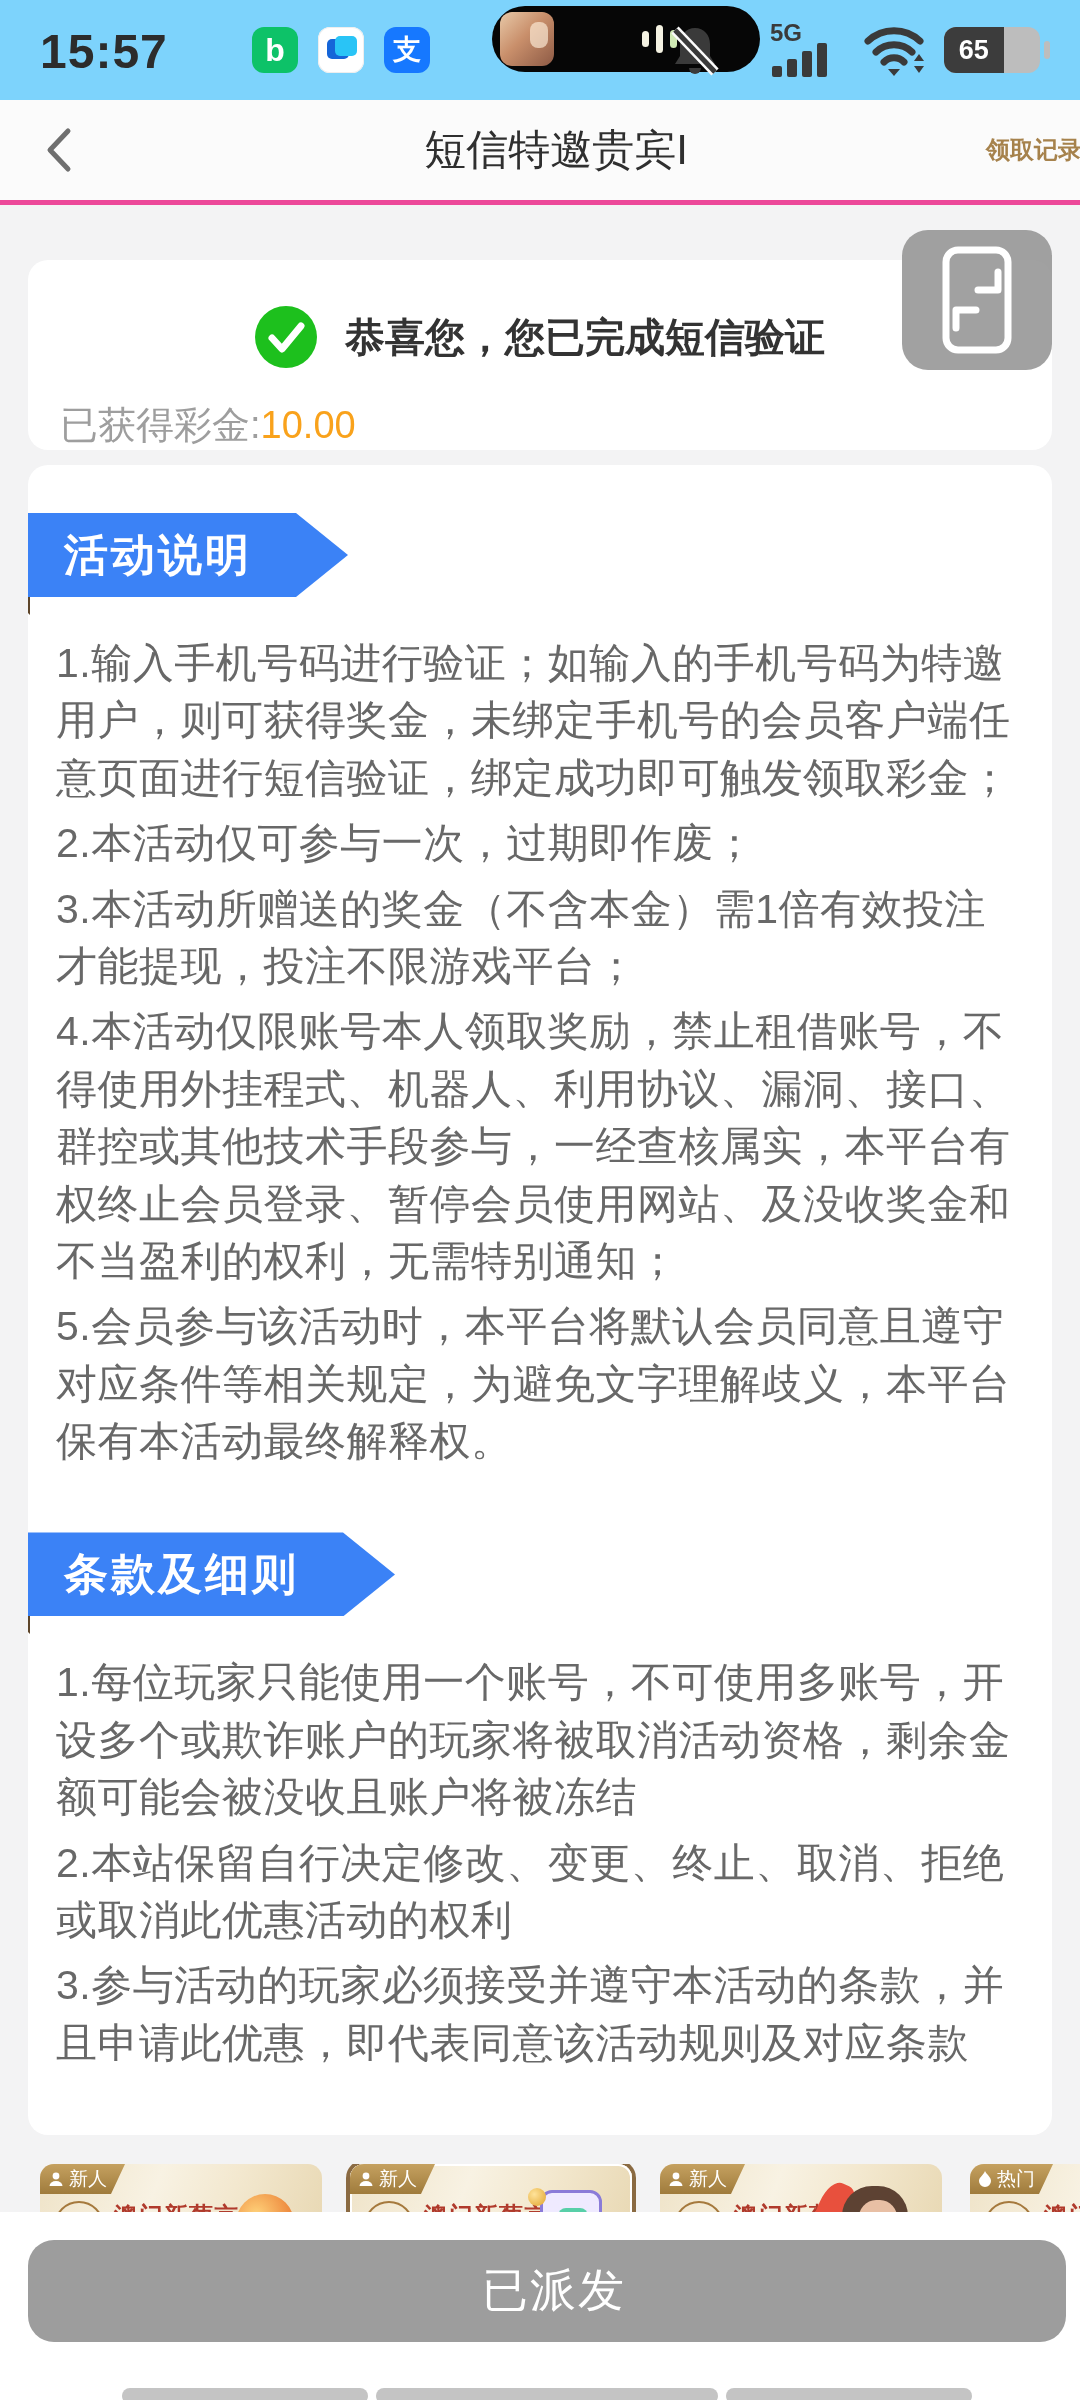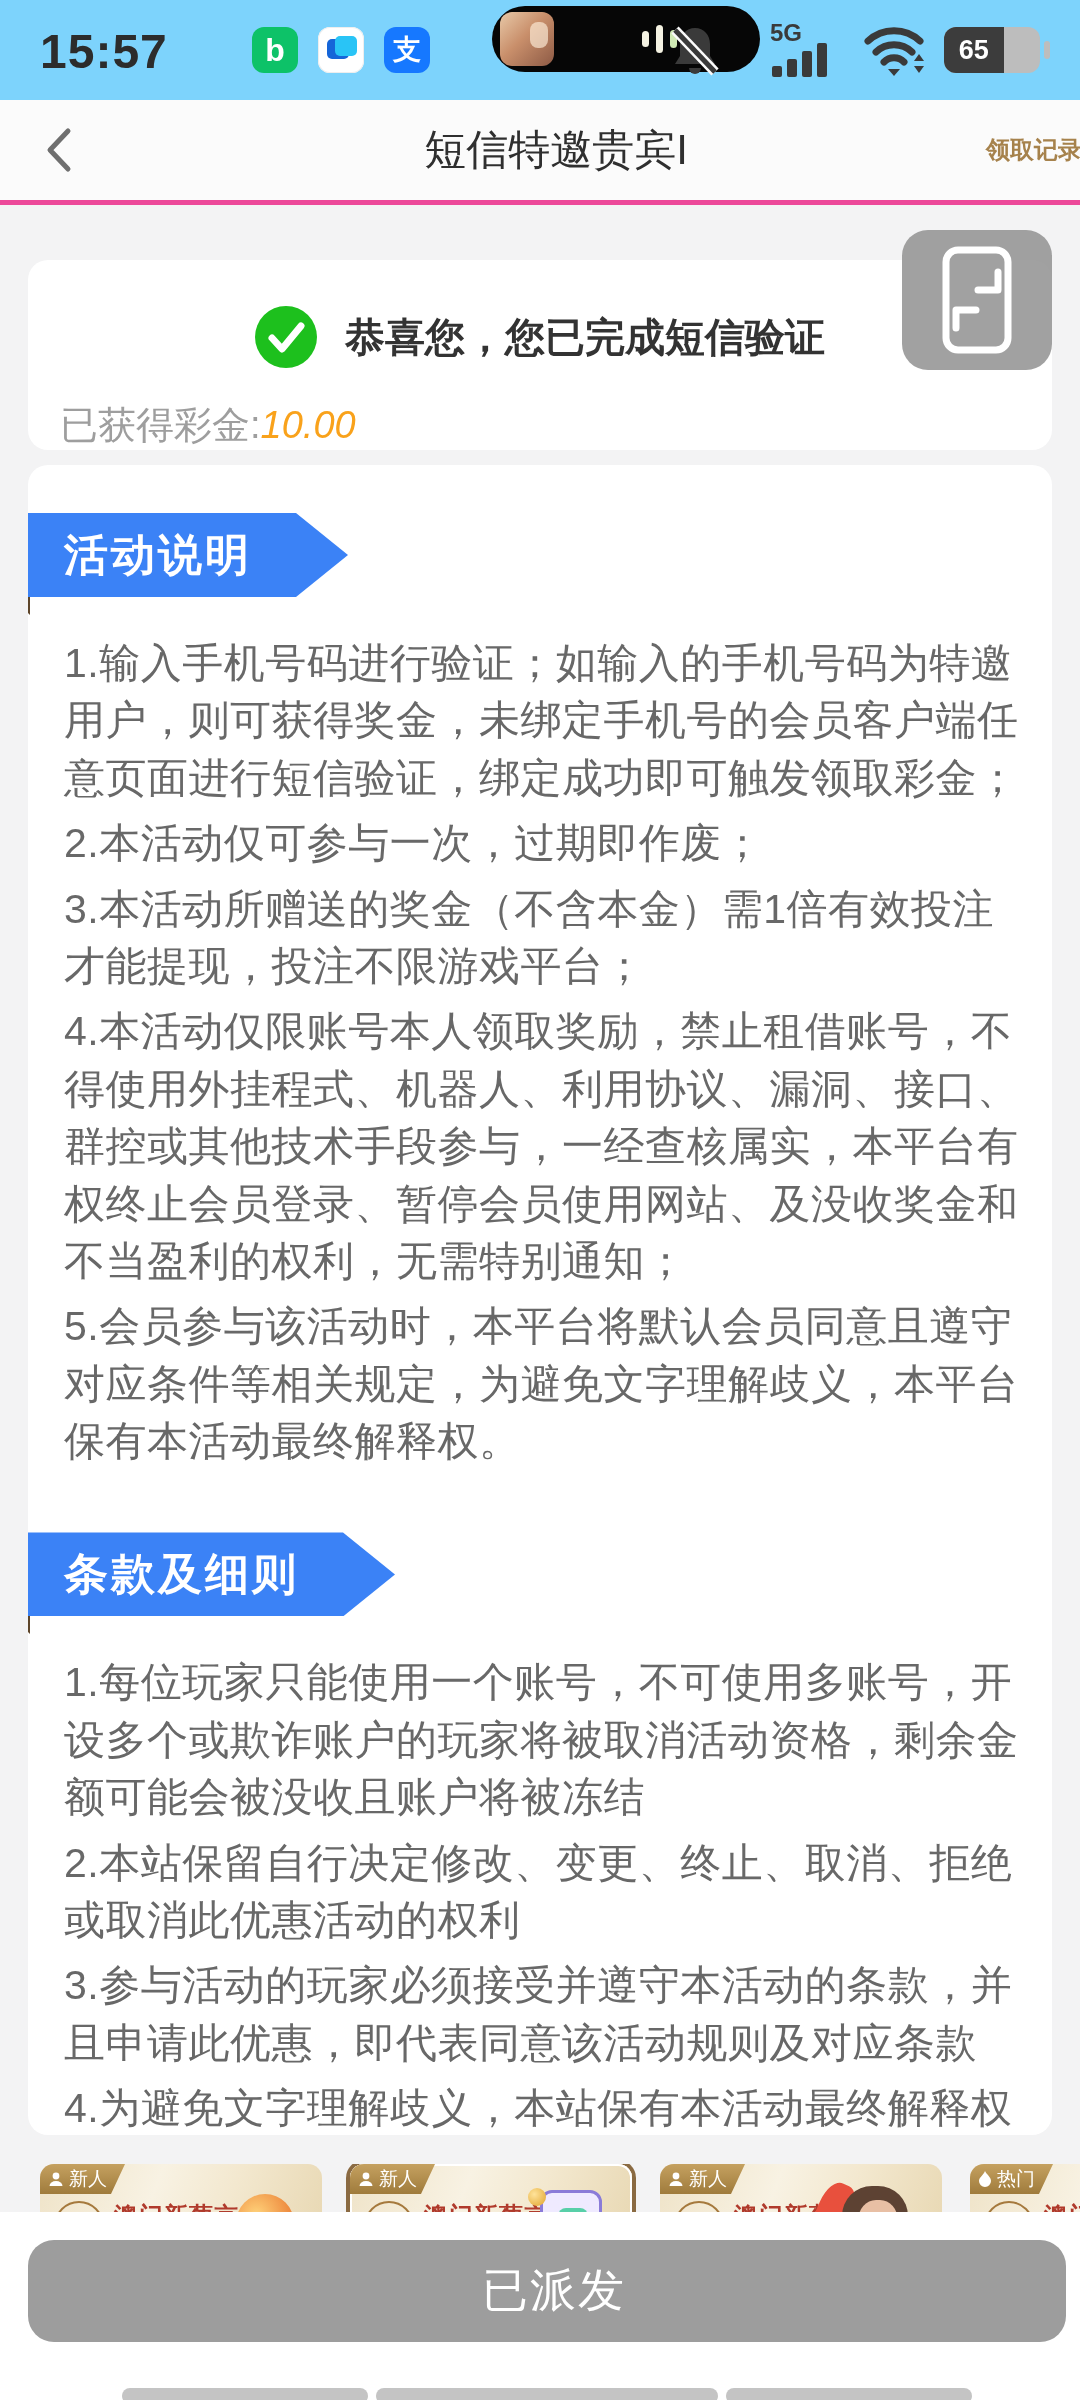--- a/index.html
+++ b/index.html
@@ -51,33 +51,33 @@
   .navaction{position:absolute;right:30px;top:0;height:100px;display:flex;align-items:center;font-size:24px;color:#a6824c;font-weight:bold;}
   
   .floatwin{position:absolute;left:902px;top:230px;width:150px;height:140px;border-radius:26px;
     background:rgba(144,144,144,.85);z-index:40;display:flex;align-items:center;justify-content:center;}
   
   .card{background:#fff;border-radius:20px;}
   .success{position:absolute;left:28px;top:260px;width:1024px;height:190px;}
   .srow{position:absolute;left:0;right:0;top:46px;display:flex;align-items:center;justify-content:center;gap:28px;}
   .smsg{font-size:40px;font-weight:600;color:#333;}
   .bonus{position:absolute;left:32px;top:140px;font-size:38px;color:#9e9e9e;}
-  .bonus b{color:#f9a21b;font-weight:normal;font-style:italic;}
+  .bonus b{color:#f9a21b;font-weight:normal;}
   
   .main{position:absolute;left:28px;top:465px;width:1024px;height:1670px;overflow:hidden;}
   .maininner{padding:48px 28px 0 28px;}
   .ribbon{position:relative;display:inline-block;margin-left:-44px;height:84px;line-height:84px;
     background:#3b82f6;color:#fff;font-size:44px;font-weight:600;letter-spacing:3px;
     padding:0 96px 0 52px;border-radius:10px 0 0 4px;
     clip-path:polygon(0 0,calc(100% - 52px) 0,100% 50%,calc(100% - 52px) 100%,0 100%);}
   .ribbonwrap{position:relative;display:block;}
   .fold{position:absolute;left:-44px;top:84px;width:0;height:0;
     border-top:18px solid #5d452a;border-left:18px solid transparent;}
   .rules{margin-top:38px;}
-  .rules p{margin:0 0 8px 8px;font-size:41px;line-height:1.4;color:#686868;letter-spacing:.5px;}
+  .rules p{margin:0 0 8px 0;font-size:41px;line-height:1.4;color:#686868;letter-spacing:.5px;}
   .gapsec{margin-top:62px;}
   
   .carousel{position:absolute;left:0;top:2164px;width:1080px;height:140px;overflow:hidden;z-index:5;
     display:flex;gap:28px;padding-left:40px;}
   .banner{position:relative;flex:0 0 282px;height:124px;border-radius:14px;overflow:hidden;
     background:linear-gradient(110deg,#efe3c8 0%,#f8f2e3 38%,#f3e8cf 62%,#e6d5ae 100%);}
   .banner.sel{box-shadow:0 0 0 4px #8a6a42,0 0 0 2px #fff inset;}
   .btag{position:absolute;left:0;top:0;height:30px;padding:0 18px 0 8px;display:flex;align-items:center;gap:5px;
     background:linear-gradient(180deg,#c5a160,#9f7b3c);color:#fff;font-size:19px;
     clip-path:polygon(0 0,100% 0,calc(100% - 14px) 100%,0 100%);border-radius:10px 0 0 0;}
@@ -201,21 +201,20 @@
       <p>5.会员参与该活动时，本平台将默认会员同意且遵守对应条件等相关规定，为避免文字理解歧义，本平台保有本活动最终解释权。</p>
     </div>
     <div class="ribbonwrap gapsec">
       <div class="ribbon">条款及细则</div>
       <i class="fold"></i>
     </div>
     <div class="rules">
       <p>1.每位玩家只能使用一个账号，不可使用多账号，开设多个或欺诈账户的玩家将被取消活动资格，剩余金额可能会被没收且账户将被冻结</p>
       <p>2.本站保留自行决定修改、变更、终止、取消、拒绝或取消此优惠活动的权利</p>
       <p>3.参与活动的玩家必须接受并遵守本活动的条款，并且申请此优惠，即代表同意该活动规则及对应条款</p>
-      <p>4.为避免文字理解歧义，本站保有本活动最终解释权</p>
     </div>
   </div>
 </div>
 
 <div class="carousel">
   <div class="banner b1">
     <div class="btag">
       <svg width="16" height="16" viewBox="0 0 16 16">
           <circle cx="8" cy="5" r="3.4" fill="#fff"></circle>
           <path d="M1.5 15a6.5 5 0 0 1 13 0z" fill="#fff"></path>

